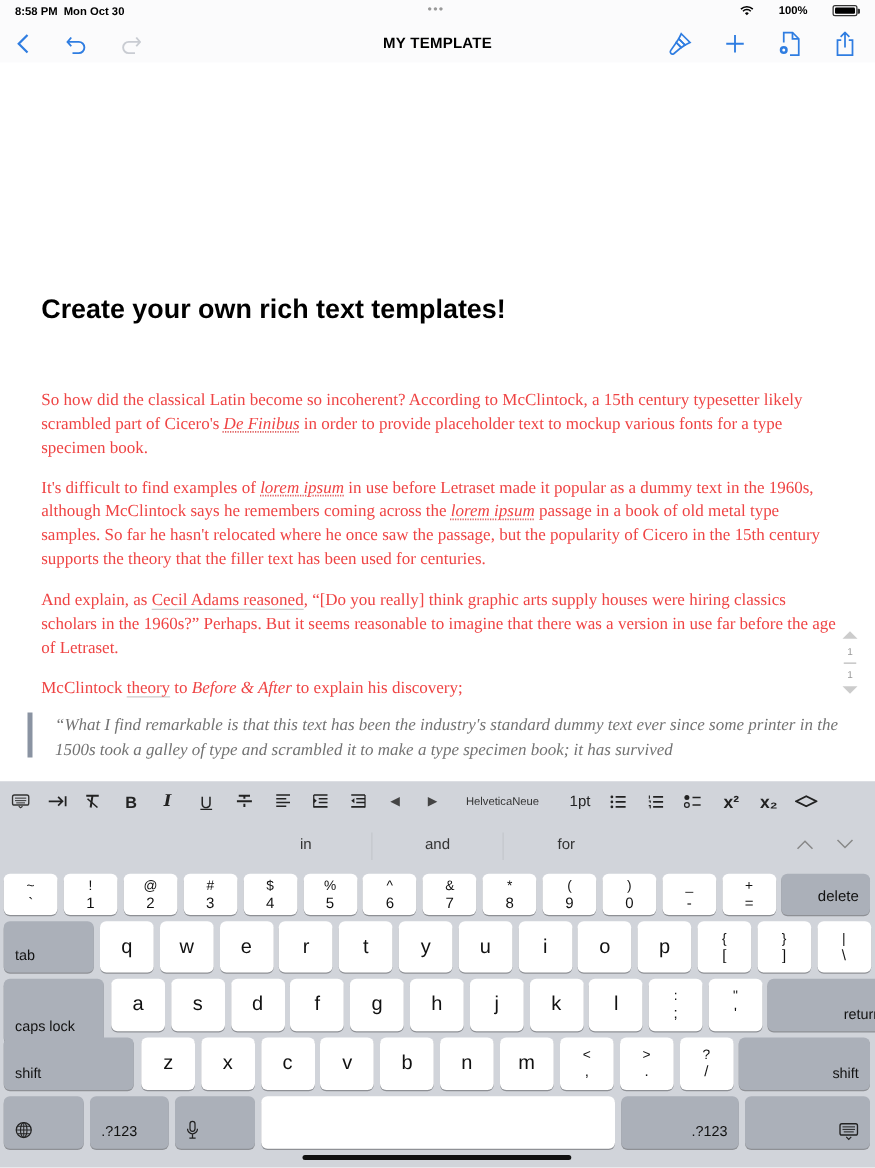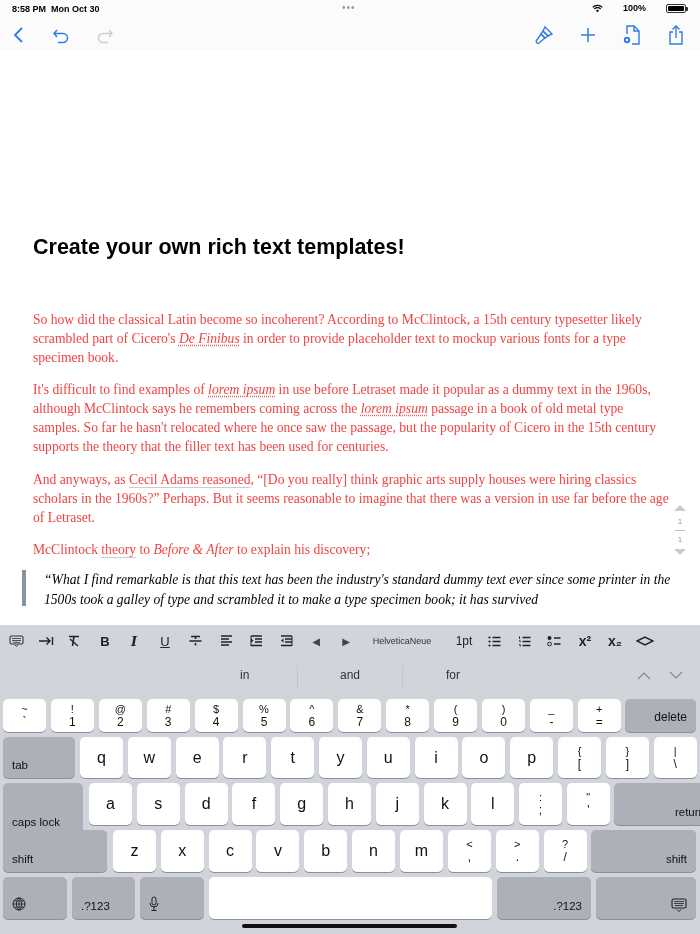--- a/index.html
+++ b/index.html
@@ -27,21 +27,21 @@
   .tbl .cell-text { font-family: "DejaVu Serif", serif; font-size: 17px; padding-left: 5px; letter-spacing: -0.3px; }
 
   .heading { position: absolute; left: 33px; top: 185px; font-size: 21.5px; font-weight: bold; font-family: "Liberation Sans", sans-serif; }
   .body-text { position: absolute; left: 33px; width: 640px; font-family: "Liberation Serif", serif; font-size: 13.6px; line-height: 19px; color: #ef4444; }
   .p1 { top: 260px; }
   .p2 { top: 330px; }
   .p3 { top: 420px; }
   .p4 { top: 490px; }
   .spell { text-decoration: underline dotted #e06060; text-underline-offset: 2px; }
   .link-ul { text-decoration: underline; text-decoration-color: #ccc; text-underline-offset: 3px; }
-  .quote { position: absolute; left: 22px; top: 520px; width: 660px; height: 36px; border-left: 4px solid #8a93a2; padding-left: 18px; font-family: "Liberation Serif", serif; font-style: italic; font-size: 13.6px; line-height: 20px; color: #000000; }
+  .quote { position: absolute; left: 22px; top: 520px; width: 660px; height: 36px; border-left: 4px solid #8a93a2; padding-left: 18px; font-family: "Liberation Serif", serif; font-style: italic; font-size: 13.6px; line-height: 20px; color: #737373; }
 
   .pager { position: absolute; right: 12px; top: 455px; width: 16px; text-align: center; color: #999; font-size: 8px; }
   .pager .tri-up { width: 0; height: 0; margin: 0 auto; border-left: 6px solid transparent; border-right: 6px solid transparent; border-bottom: 6px solid #ccc; }
   .pager .tri-down { width: 0; height: 0; margin: 0 auto; border-left: 6px solid transparent; border-right: 6px solid transparent; border-top: 6px solid #ccc; }
   .pager .line { width: 10px; height: 1px; background: #bbb; margin: 3px auto; }
   .pager span { display: block; line-height: 11px; }
 
   .kb { position: absolute; top: 625px; left: 0; width: 700px; height: 309px; background: #d1d4da; }
   .fmt-bar { position: absolute; top: 0; left: 0; width: 700px; height: 32px; display: flex; align-items: center; }
   .fmt-btn { position: absolute; top: 6px; height: 20px; display: flex; align-items: center; justify-content: center; font-size: 13px; color: #222; cursor: pointer; }
@@ -88,20 +88,21 @@
         <path d="M5 4 L2 7.5 L5 11" stroke="#2f7de1" stroke-width="1.5" fill="none"></path>
         <path d="M2 7.5 H11 A4.5 4.5 0 0 1 11 16.5 H6" stroke="#2f7de1" stroke-width="1.5" fill="none"></path>
       </svg>
   </div>
   <div class="nav-btn" style="left:92px">
     <svg width="18" height="18" viewBox="0 0 18 18">
         <path d="M13 4 L16 7.5 L13 11" stroke="#c9ccd2" stroke-width="1.5" fill="none"></path>
         <path d="M16 7.5 H7 A4.5 4.5 0 0 0 7 16.5 H12" stroke="#c9ccd2" stroke-width="1.5" fill="none"></path>
       </svg>
   </div>
+  <div class="nav-title">MY TEMPLATE</div>
   <div class="nav-btn" style="left:531px">
     <svg width="20" height="20" viewBox="0 0 20 20">
         <path d="M11 2 L18 9 L14 11 L9 6 Z" stroke="#2f7de1" stroke-width="1.4" fill="none"></path>
         <path d="M9 6 L14 11 L11 13 L7 9 Z" stroke="#2f7de1" stroke-width="1.4" fill="none"></path>
         <path d="M7 9 L11 13 L5 18 A1.8 1.8 0 0 1 2.5 15.5 Z" stroke="#2f7de1" stroke-width="1.4" fill="none"></path>
       </svg>
   </div>
   <div class="nav-btn" style="left:575px">
     <svg width="16" height="16" viewBox="0 0 16 16">
         <path d="M8 1 V15 M1 8 H15" stroke="#2f7de1" stroke-width="1.5"></path>
@@ -124,21 +125,21 @@
 </div>
 
 <div class="doc">
 
   <div class="heading">Create your own rich text templates!</div>
 
   <p class="body-text p1"><span>So how did the classical Latin become so incoherent? According to McClintock, a 15th century typesetter likely scrambled part of Cicero's </span><i class="spell">De Finibus</i><span> in order to provide placeholder text to mockup various fonts for a type specimen book.</span></p>
 
   <p class="body-text p2"><span>It's difficult to find examples of </span><i class="spell">lorem ipsum</i><span> in use before Letraset made it popular as a dummy text in the 1960s, although McClintock says he remembers coming across the </span><i class="spell">lorem ipsum</i><span> passage in a book of old metal type samples. So far he hasn't relocated where he once saw the passage, but the popularity of Cicero in the 15th century supports the theory that the filler text has been used for centuries.</span></p>
 
-  <p class="body-text p3"><span>And anyways, as </span><span class="link-ul">Cecil Adams reasoned</span><span>, “[Do you really] think graphic arts supply houses were hiring classics scholars in the 1960s?” Perhaps. But it seems reasonable to imagine that there was a version in use far before the age of Letraset.</span></p>
+  <p class="body-text p3"><span>And explain, as </span><span class="link-ul">Cecil Adams reasoned</span><span>, “[Do you really] think graphic arts supply houses were hiring classics scholars in the 1960s?” Perhaps. But it seems reasonable to imagine that there was a version in use far before the age of Letraset.</span></p>
 
   <p class="body-text p4"><span>McClintock </span><span class="link-ul">theory</span><span> to </span><i>Before &amp; After</i><span> to explain his discovery;</span></p>
 
   <div class="quote">“What I find remarkable is that this text has been the industry's standard dummy text ever since some printer in the 1500s took a galley of type and scrambled it to make a type specimen book; it has survived</div>
 
   <div class="pager">
     <div class="tri-up"></div>
     <span style="margin-top:5px">1</span>
     <div class="line"></div>
     <span>1</span>

